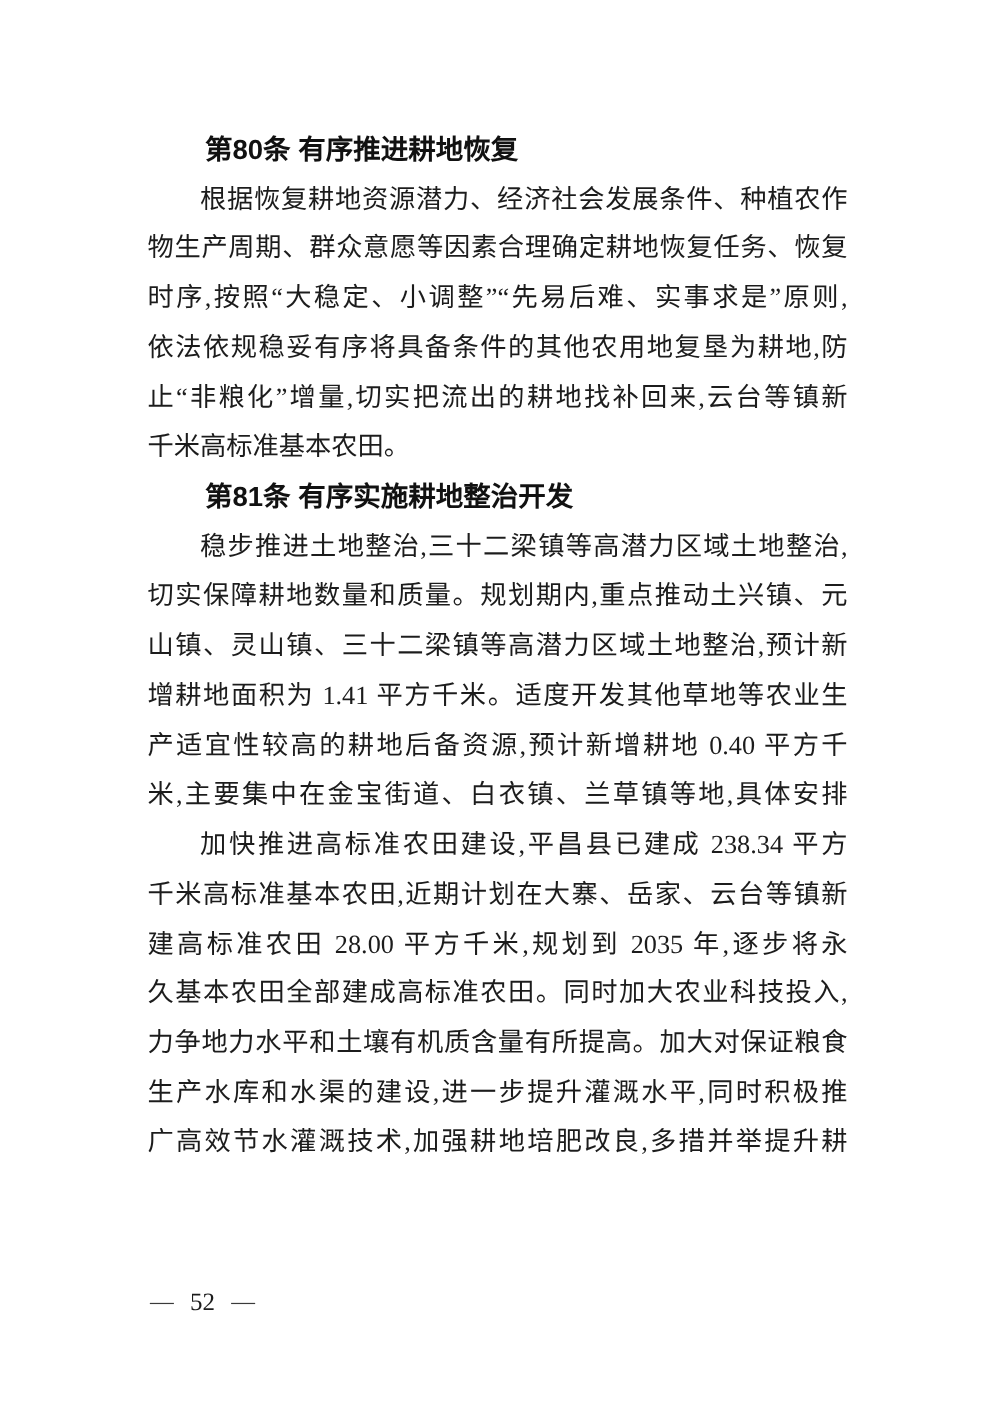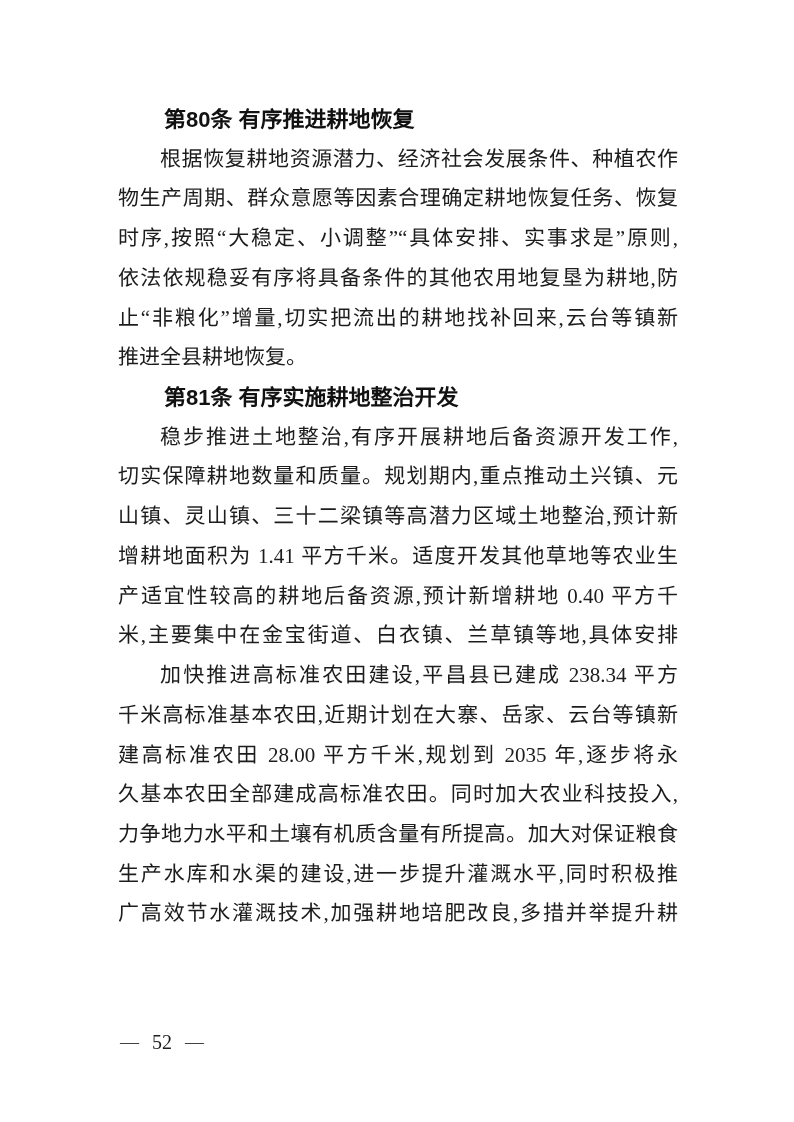--- a/index.html
+++ b/index.html
@@ -69,26 +69,26 @@
 </style>
 </head>
 <body>
 
 <div class="page">
 
   <div class="doc-body">
       <div class="line heading">第80条 有序推进耕地恢复</div>
       <div class="line justify indent">根据恢复耕地资源潜力、经济社会发展条件、种植农作</div>
       <div class="line justify">物生产周期、群众意愿等因素合理确定耕地恢复任务、恢复</div>
-      <div class="line justify">时序,按照“大稳定、小调整”“具体安排、实事求是”原则,</div>
+      <div class="line justify">时序,按照“大稳定、小调整”“先易后难、实事求是”原则,</div>
       <div class="line justify">依法依规稳妥有序将具备条件的其他农用地复垦为耕地,防</div>
       <div class="line justify">止“非粮化”增量,切实把流出的耕地找补回来,云台等镇新</div>
-      <div class="line">推进全县耕地恢复。</div>
+      <div class="line">千米高标准基本农田。</div>
       <div class="line heading">第81条 有序实施耕地整治开发</div>
-      <div class="line justify indent">稳步推进土地整治,有序开展耕地后备资源开发工作,</div>
+      <div class="line justify indent">稳步推进土地整治,三十二梁镇等高潜力区域土地整治,</div>
       <div class="line justify">切实保障耕地数量和质量。规划期内,重点推动土兴镇、元</div>
       <div class="line justify">山镇、灵山镇、三十二梁镇等高潜力区域土地整治,预计新</div>
       <div class="line justify">增耕地面积为 1.41 平方千米。适度开发其他草地等农业生</div>
       <div class="line justify">产适宜性较高的耕地后备资源,预计新增耕地 0.40 平方千</div>
       <div class="line justify">米,主要集中在金宝街道、白衣镇、兰草镇等地,具体安排</div>
       <div class="line justify indent">加快推进高标准农田建设,平昌县已建成 238.34 平方</div>
       <div class="line justify">千米高标准基本农田,近期计划在大寨、岳家、云台等镇新</div>
       <div class="line justify">建高标准农田 28.00 平方千米,规划到 2035 年,逐步将永</div>
       <div class="line justify">久基本农田全部建成高标准农田。同时加大农业科技投入,</div>
       <div class="line justify">力争地力水平和土壤有机质含量有所提高。加大对保证粮食</div>

